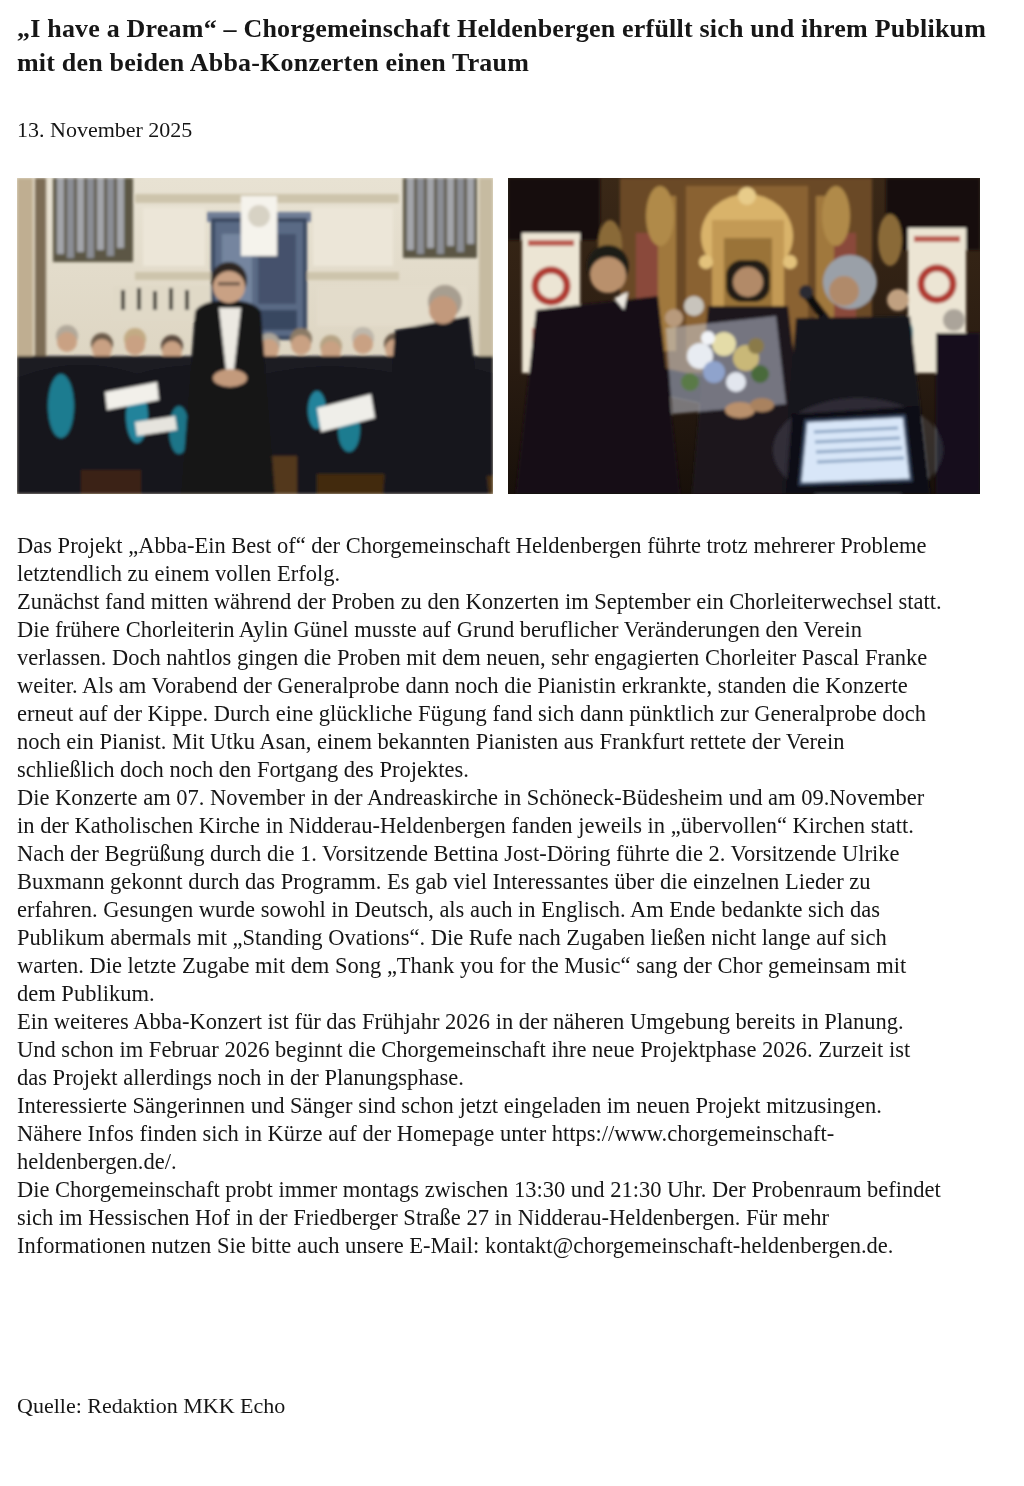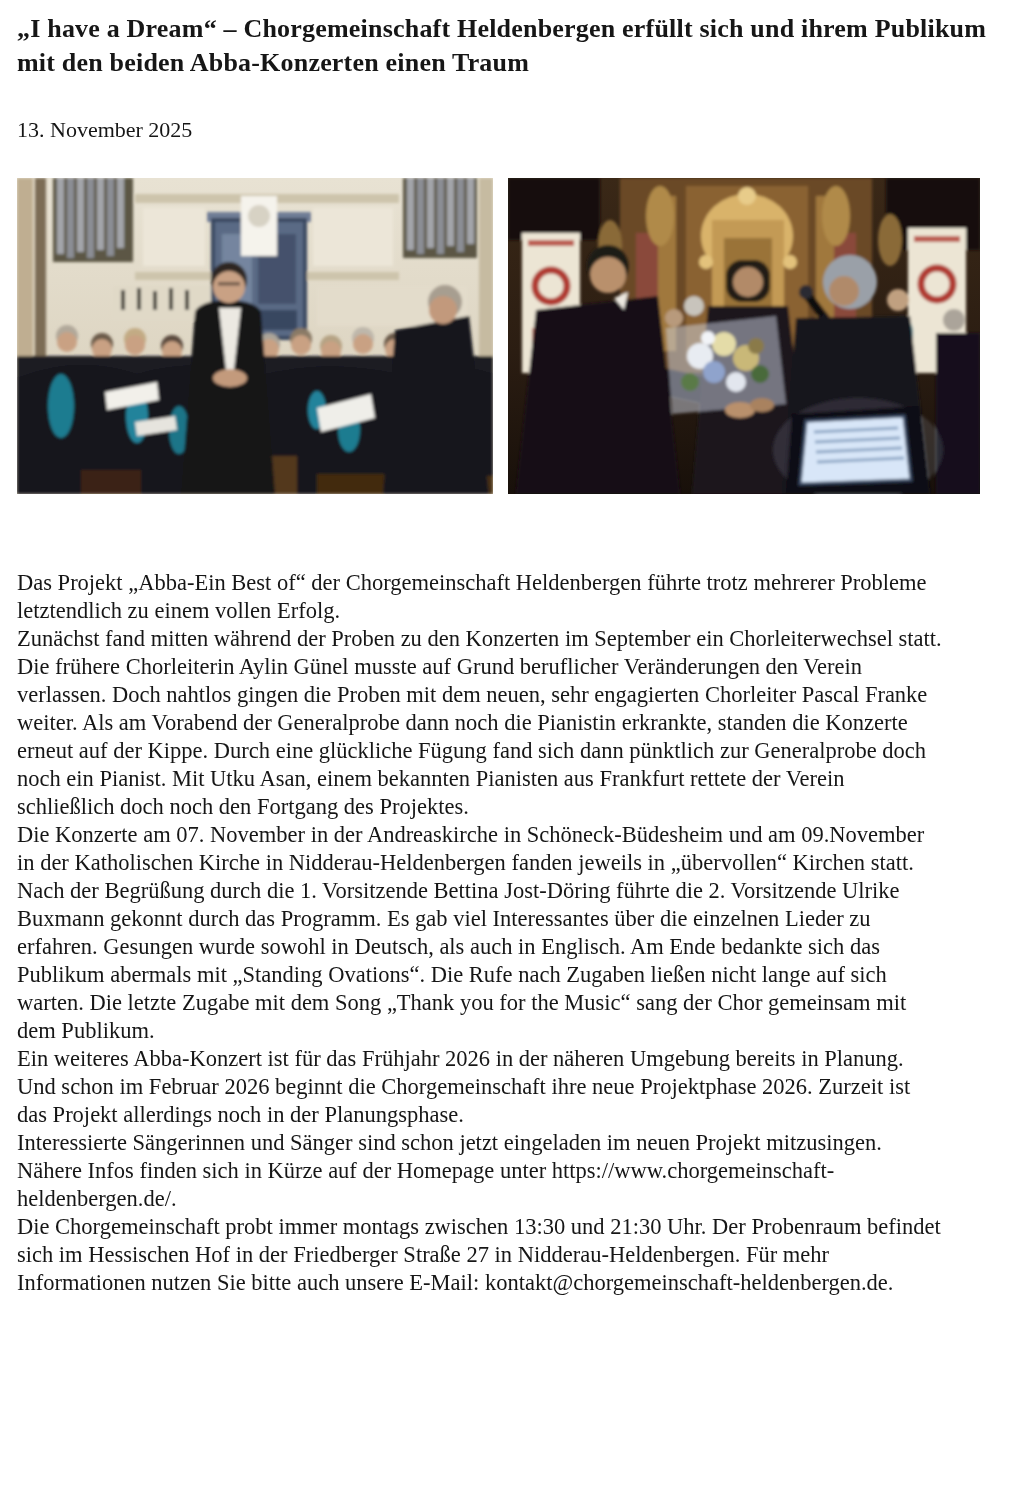--- a/index.html
+++ b/index.html
@@ -36,21 +36,21 @@
     display: flex;
     gap: 15px;
   }
   figure.photo {
     margin: 0;
     padding: 0;
     line-height: 0;
   }
   figure.photo svg { display: block; }
   .body-text {
-    margin-top: 75px;
+    margin-top: 38px;
     width: 928px;
     font-size: 22.5px;
     line-height: 28px;
   }
   .body-text p {
     margin: 0;
     padding: 0;
   }
   .source {
     margin-top: 132px;
@@ -279,14 +279,15 @@
 
   <div class="body-text">
     <p>Das Projekt „Abba-Ein Best of“ der Chorgemeinschaft Heldenbergen führte trotz mehrerer Probleme letztendlich zu einem vollen Erfolg.</p>
     <p>Zunächst fand mitten während der Proben zu den Konzerten im September ein Chorleiterwechsel statt. Die frühere Chorleiterin Aylin Günel musste auf Grund beruflicher Veränderungen den Verein verlassen. Doch nahtlos gingen die Proben mit dem neuen, sehr engagierten Chorleiter Pascal Franke weiter. Als am Vorabend der Generalprobe dann noch die Pianistin erkrankte, standen die Konzerte erneut auf der Kippe. Durch eine glückliche Fügung fand sich dann pünktlich zur Generalprobe doch noch ein Pianist. Mit Utku Asan, einem bekannten Pianisten aus Frankfurt rettete der Verein schließlich doch noch den Fortgang des Projektes.</p>
     <p>Die Konzerte am 07. November in der Andreaskirche in Schöneck-Büdesheim und am 09.November in der Katholischen Kirche in Nidderau-Heldenbergen fanden jeweils in „übervollen“ Kirchen statt. Nach der Begrüßung durch die 1. Vorsitzende Bettina Jost-Döring führte die 2. Vorsitzende Ulrike Buxmann gekonnt durch das Programm. Es gab viel Interessantes über die einzelnen Lieder zu erfahren. Gesungen wurde sowohl in Deutsch, als auch in Englisch. Am Ende bedankte sich das Publikum abermals mit „Standing Ovations“. Die Rufe nach Zugaben ließen nicht lange auf sich warten. Die letzte Zugabe mit dem Song „Thank you for the Music“ sang der Chor gemeinsam mit dem Publikum.</p>
     <p>Ein weiteres Abba-Konzert ist für das Frühjahr 2026 in der näheren Umgebung bereits in Planung. Und schon im Februar 2026 beginnt die Chorgemeinschaft ihre neue Projektphase 2026. Zurzeit ist das Projekt allerdings noch in der Planungsphase.</p>
     <p>Interessierte Sängerinnen und Sänger sind schon jetzt eingeladen im neuen Projekt mitzusingen. Nähere Infos finden sich in Kürze auf der Homepage unter https://www.chorgemeinschaft-heldenbergen.de/.</p>
     <p>Die Chorgemeinschaft probt immer montags zwischen 13:30 und 21:30 Uhr. Der Probenraum befindet sich im Hessischen Hof in der Friedberger Straße 27 in Nidderau-Heldenbergen. Für mehr Informationen nutzen Sie bitte auch unsere E-Mail: kontakt@chorgemeinschaft-heldenbergen.de.</p>
   </div>
 
+  <div class="source">Quelle: Redaktion MKK Echo</div>
 
 </div>
 
 </body></html>

